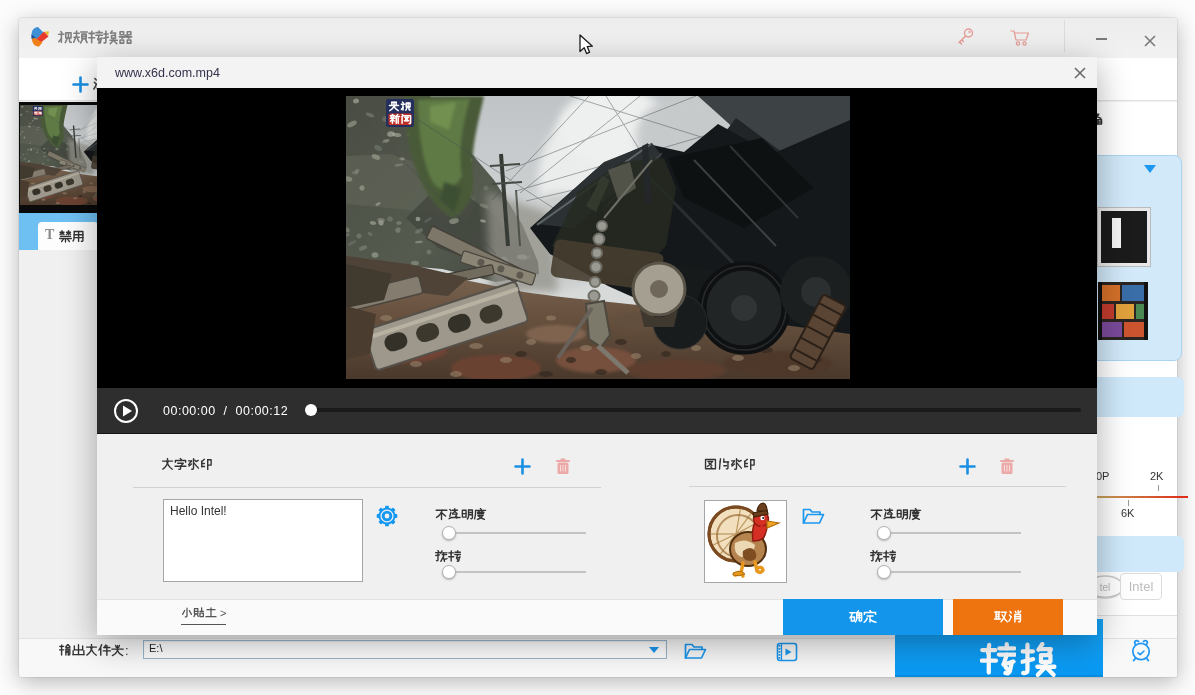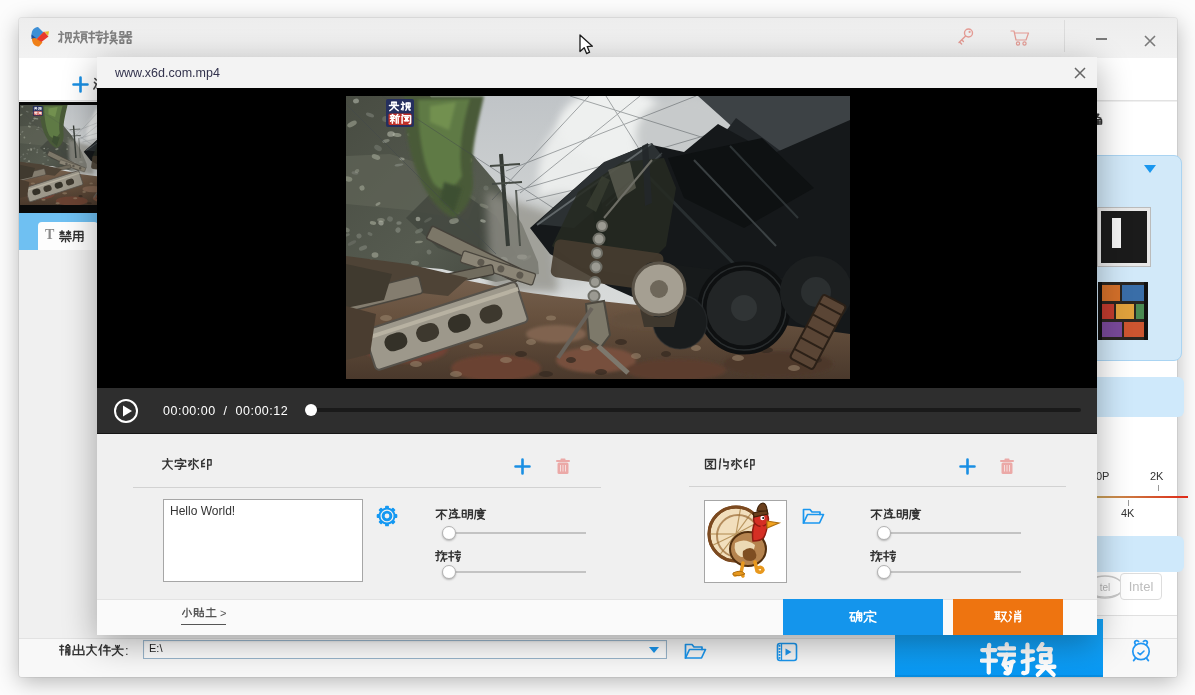--- a/index.html
+++ b/index.html
@@ -415,21 +415,21 @@
       <rect x="26" y="40" width="20" height="15" fill="#cc5530"></rect>
       <rect x="0" y="0" width="4" height="58" fill="#111"></rect>
       <rect x="46" y="0" width="4" height="58" fill="#111"></rect>
     </svg>
 <div class="abs" style="left:1063px;top:359px;width:102px;height:40px;background:#cfe9fb;border-radius:6px"></div>
 <div class="abs" style="left:1077px;top:452px;font-size:11px;color:#333">0P</div>
 <div class="abs" style="left:1131px;top:452px;font-size:11px;color:#333">2K</div>
 <div class="abs" style="left:1139px;top:467px;width:1px;height:6px;background:#999"></div>
 <div class="abs" style="left:1071px;top:478px;width:98px;height:2px;background:linear-gradient(90deg,#c8ae62,#cf6a38,#e02818)"></div>
 <div class="abs" style="left:1109px;top:482px;width:1px;height:6px;background:#999"></div>
-<div class="abs" style="left:1102px;top:489px;font-size:11px;color:#333">4K</div>
+<div class="abs" style="left:1102px;top:489px;font-size:11px;color:#333">6K</div>
 <div class="abs" style="left:1063px;top:518px;width:102px;height:36px;background:#cfe9fb;border-radius:6px"></div>
 <svg class="abs" width="40" height="26" style="left:1066px;top:556px" viewBox="0 0 40 26">
       <ellipse cx="20" cy="13" rx="18" ry="11" stroke="#c9c9c9" stroke-width="1.5" fill="#fff"></ellipse>
       <text x="20" y="17" text-anchor="middle" font-size="10" fill="#b5b5b5" font-family="Liberation Sans">tel</text>
       <path d="M6,20 q14,6 28,0" stroke="#c9c9c9" stroke-width="1.2" fill="none"></path>
     </svg>
 <div class="abs" style="left:1101px;top:555px;width:42px;height:27px;background:#fff;border:1px solid #ddd;border-radius:4px;color:#bdbdbd;font-size:13px;text-align:center;line-height:25px">Intel</div>
 <div class="abs" style="left:1058px;top:597px;width:100px;height:1px;background:#e0e0e0"></div>
 <div class="abs" style="left:1058px;top:598px;width:100px;height:61px;background:#fafafa;border-radius:0 0 3px 0"></div>
 <div class="abs" style="left:0;top:84px;width:79px;height:111px;background:#0a0a0a">
@@ -1025,21 +1025,21 @@
 <div class="abs" style="left:458px;top:401px"><svg width="16" height="17" viewBox="0 0 16 17" fill="none" style="">
         <rect x="2.5" y="4.5" width="11" height="11.5" rx="1.5" fill="#eba9a7"></rect>
         <rect x="1" y="2" width="14" height="2" rx="1" fill="#eba9a7"></rect>
         <rect x="5.5" y="0.5" width="5" height="2" rx="0.8" fill="#eba9a7"></rect>
         <g stroke="#f6dddc" stroke-width="1">
           <path d="M5.5,7 v6.5 M8,7 v6.5 M10.5,7 v6.5"></path>
         </g>
       </svg></div>
 <div class="abs" style="left:36px;top:430px;width:468px;height:1px;background:#d2d2d2"></div>
 <div class="abs" style="left:66px;top:442px;width:200px;height:83px;background:#fff;border:1px solid #a6a6a6"></div>
-<div class="abs" style="left:73px;top:447px;font-size:12px;color:#333">Hello World!</div>
+<div class="abs" style="left:73px;top:447px;font-size:12px;color:#333">Hello Intel!</div>
 <div class="abs" style="left:277px;top:446px"><svg width="26" height="26" viewBox="0 0 26 26" fill="none" style="">
         <g transform="translate(13,13) scale(0.92)">
           <g stroke="#1498f2" stroke-width="2.6">
             <rect x="-2.1" y="-11.2" width="4.2" height="4.6" rx="1" transform="rotate(0)" fill="#1498f2" stroke="none"></rect>
             <rect x="-2.1" y="-11.2" width="4.2" height="4.6" rx="1" transform="rotate(45)" fill="#1498f2" stroke="none"></rect>
             <rect x="-2.1" y="-11.2" width="4.2" height="4.6" rx="1" transform="rotate(90)" fill="#1498f2" stroke="none"></rect>
             <rect x="-2.1" y="-11.2" width="4.2" height="4.6" rx="1" transform="rotate(135)" fill="#1498f2" stroke="none"></rect>
             <rect x="-2.1" y="-11.2" width="4.2" height="4.6" rx="1" transform="rotate(180)" fill="#1498f2" stroke="none"></rect>
             <rect x="-2.1" y="-11.2" width="4.2" height="4.6" rx="1" transform="rotate(225)" fill="#1498f2" stroke="none"></rect>
             <rect x="-2.1" y="-11.2" width="4.2" height="4.6" rx="1" transform="rotate(270)" fill="#1498f2" stroke="none"></rect>

